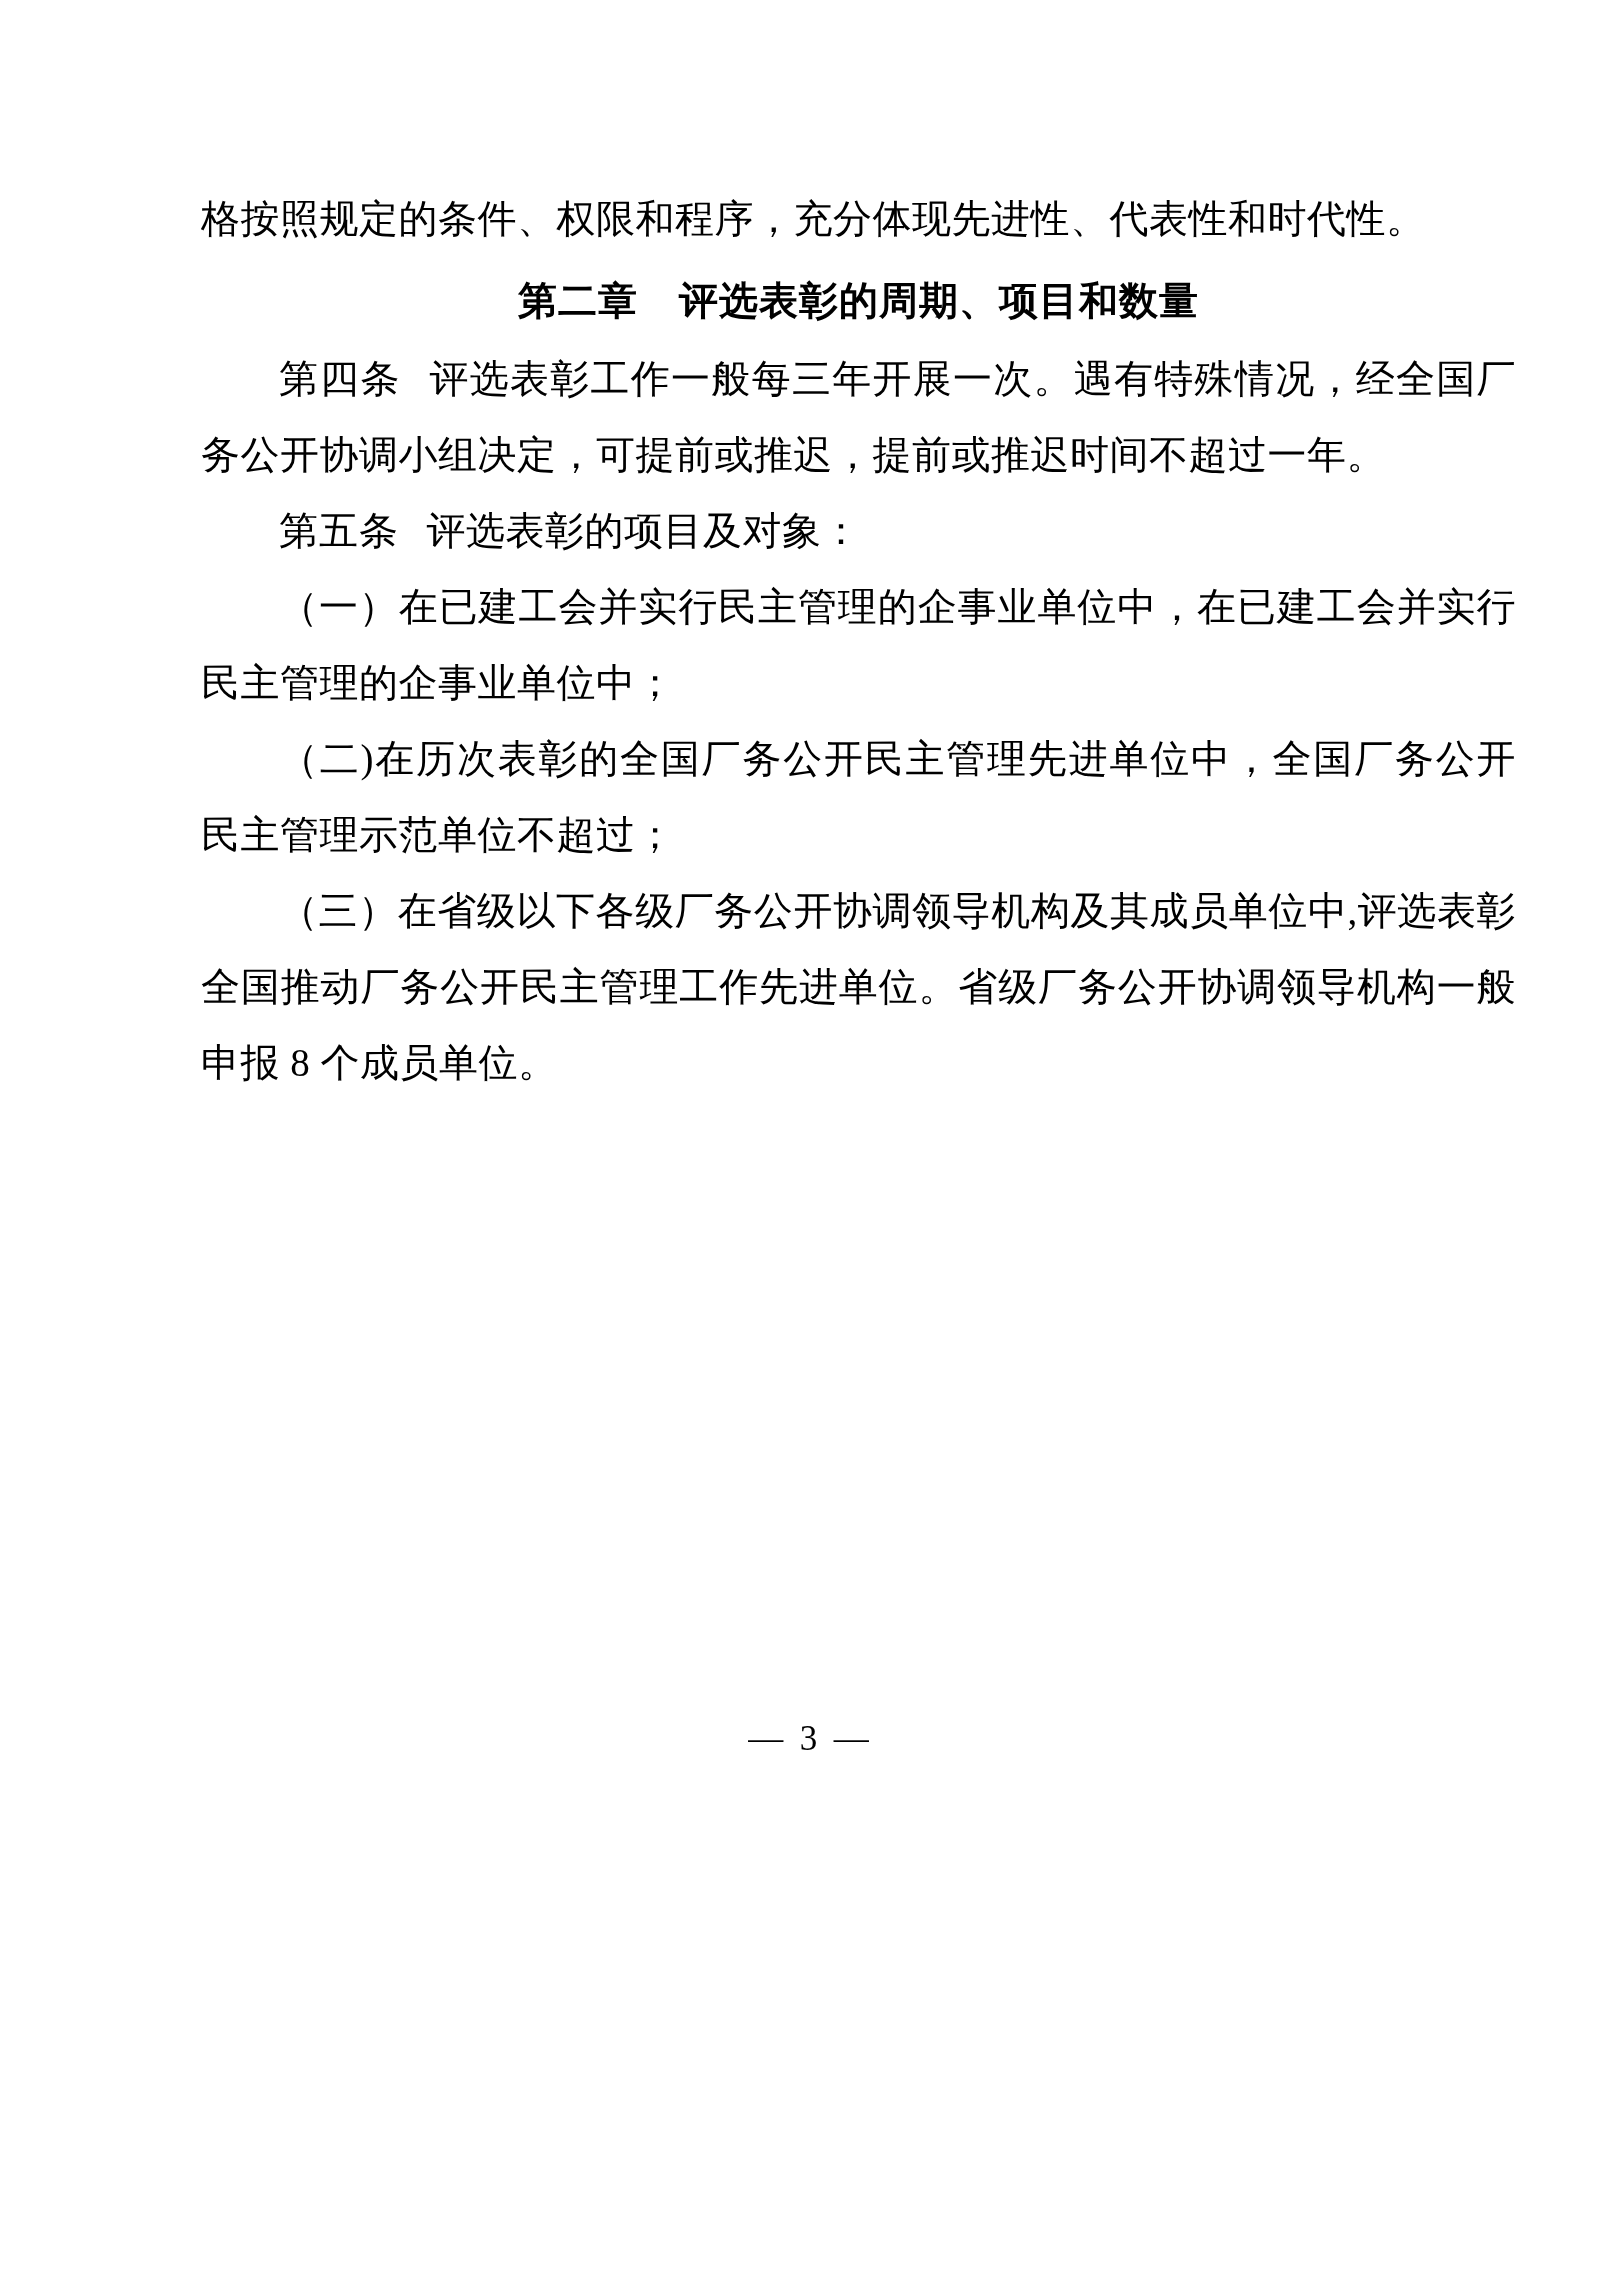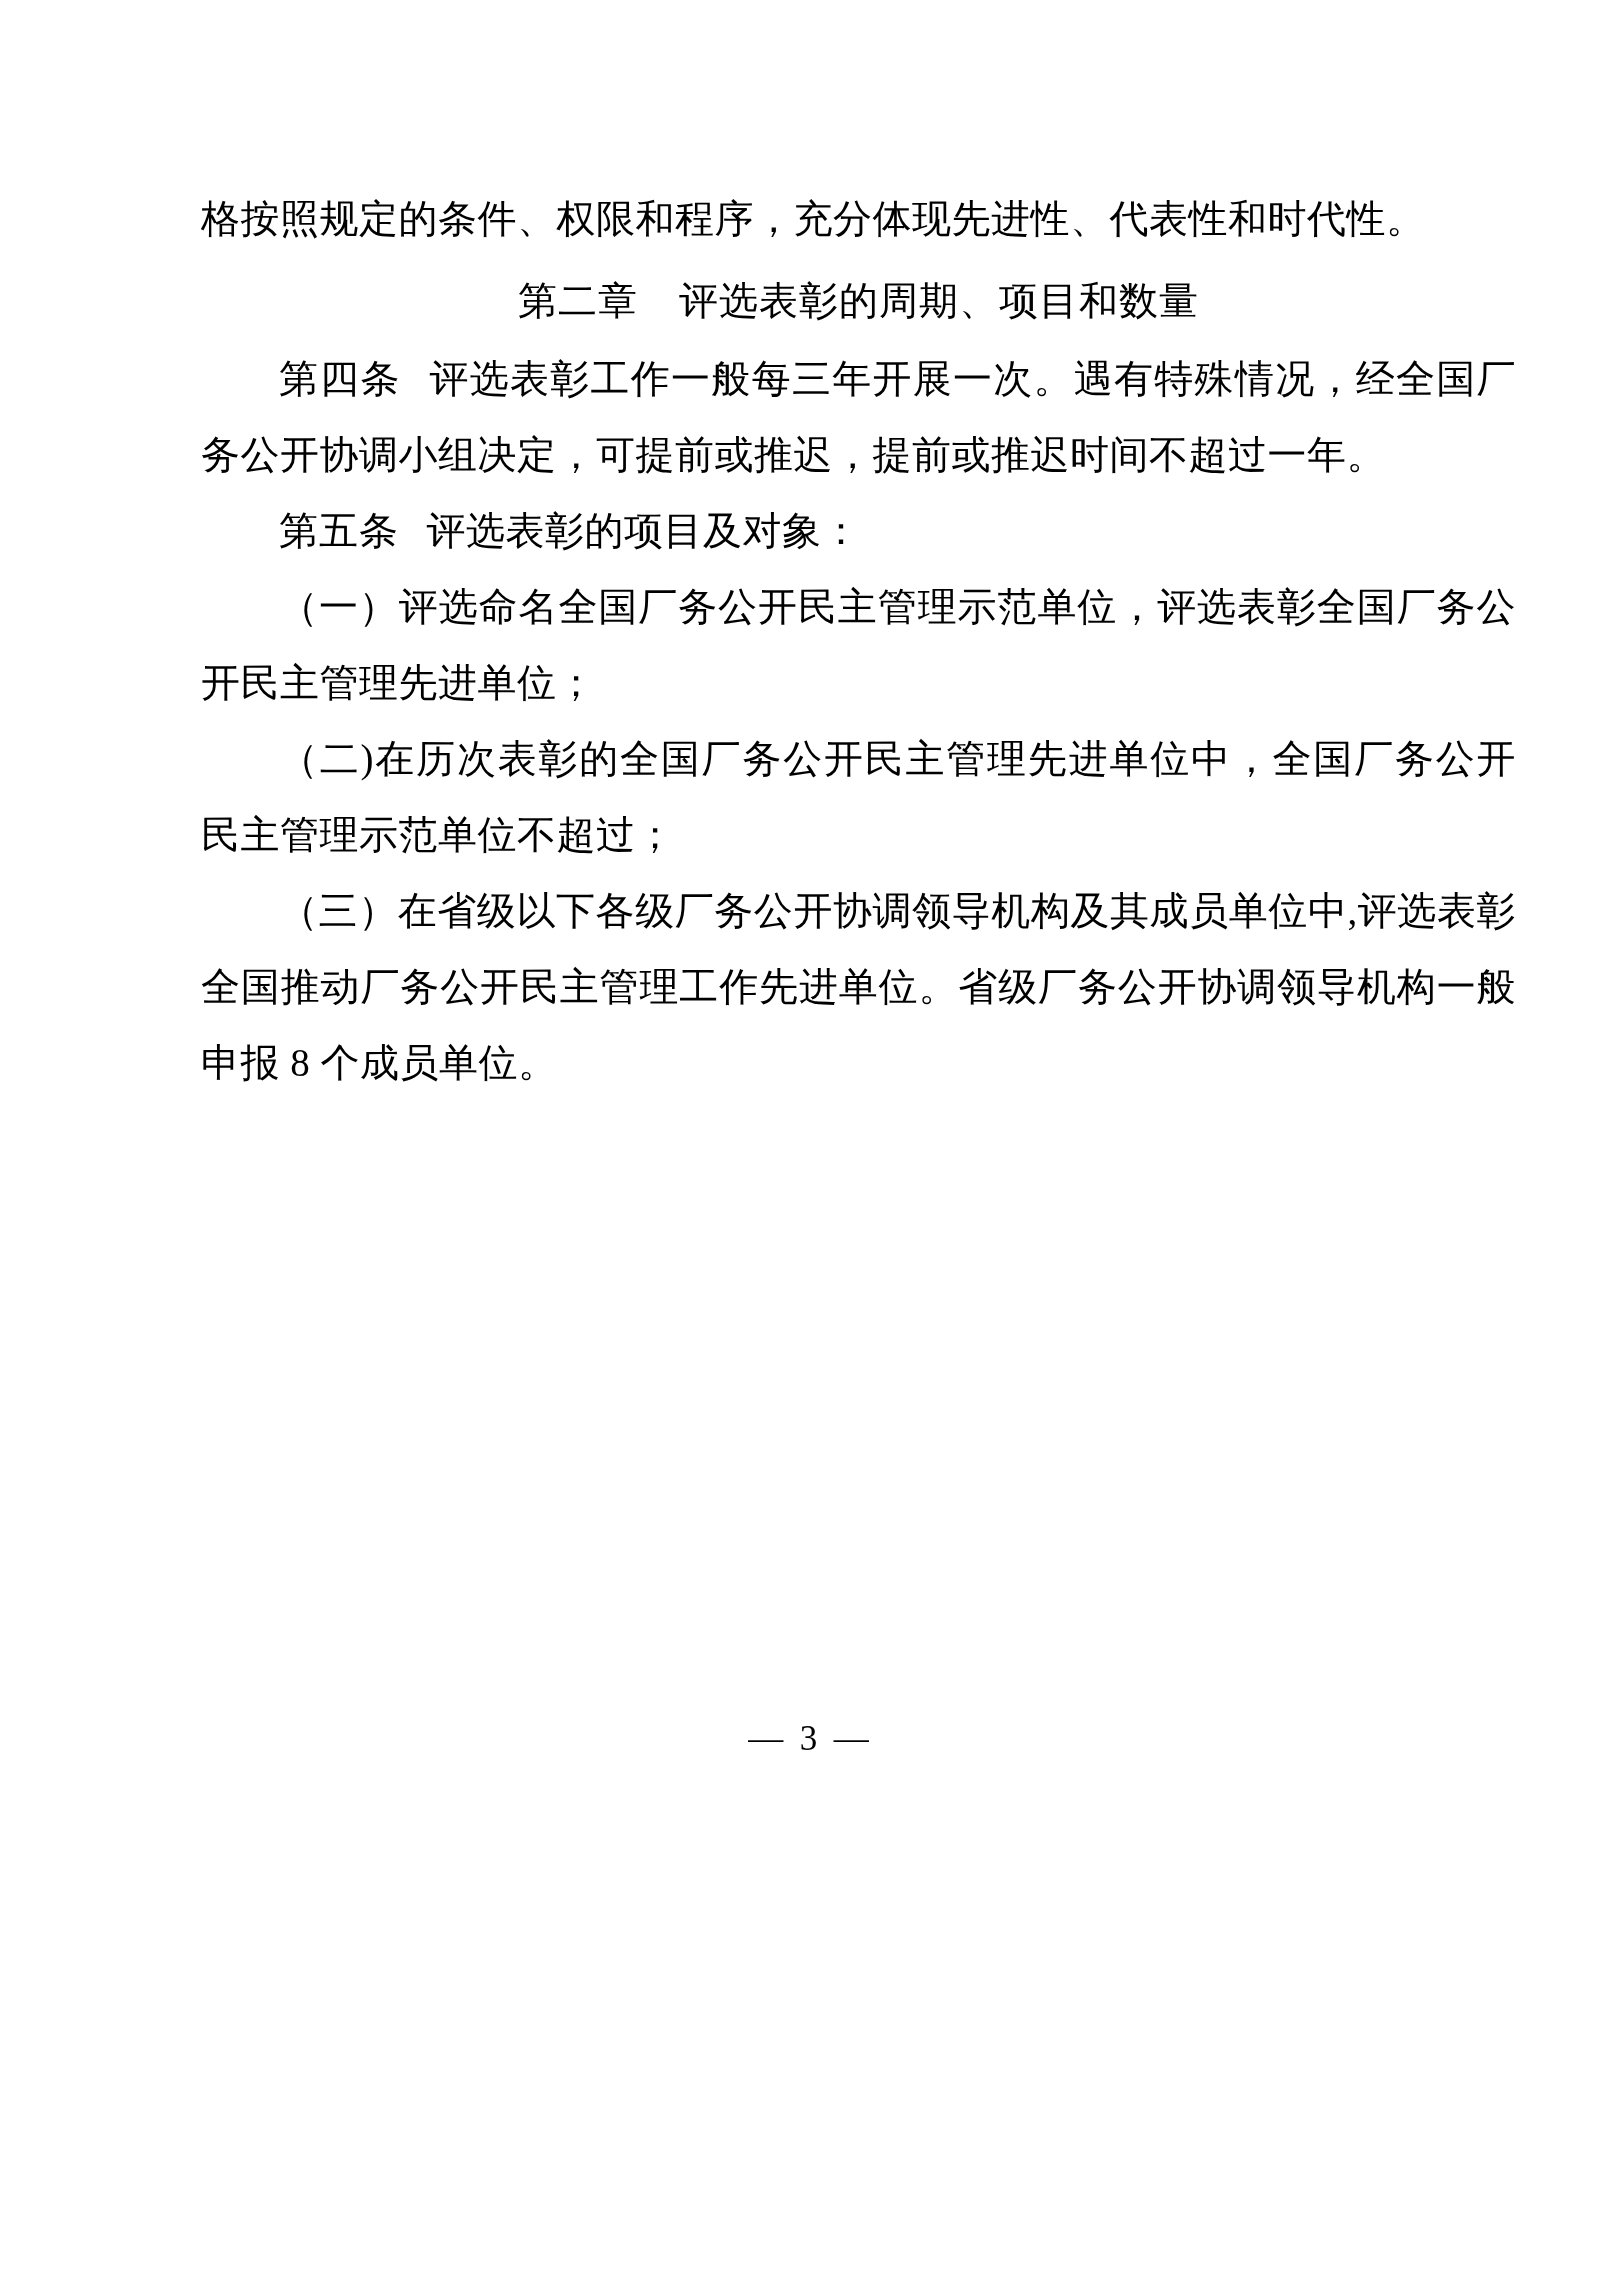--- a/index.html
+++ b/index.html
@@ -33,21 +33,21 @@
     margin: 0;
     text-indent: 0;
   }
   .para-indent {
     margin: 0;
     text-indent: 78px;
   }
   .chapter-title {
     margin: 5.9px 0 2px 0;
     text-align: center;
-    font-weight: normal;
+    font-weight: bold;
     letter-spacing: 1px;
   }
   .chapter-title .gap {
     display: inline-block;
     width: 41px;
   }
   .art-label {
     font-weight: normal;
     letter-spacing: 1px;
   }
@@ -78,21 +78,21 @@
     </p>
 
     <p class="para-indent">
       <span class="art-label">第四条</span><span class="art-gap"></span><span>评选表彰工作一般每三年开展一次。遇有特殊情况，经全国厂务公开协调小组决定，可提前或推迟，提前或推迟时间不超过一年。</span>
     </p>
 
     <p class="para-indent">
       <span class="art-label">第五条</span><span class="art-gap"></span><span>评选表彰的项目及对象：</span>
     </p>
 
-    <p class="para-indent">（一）评选命名全国厂务公开民主管理示范单位，评选表彰全国厂务公开民主管理先进单位；</p>
+    <p class="para-indent">（一）在已建工会并实行民主管理的企事业单位中，在已建工会并实行民主管理的企事业单位中；</p>
 
     <p class="para-indent">（二)在历次表彰的全国厂务公开民主管理先进单位中，全国厂务公开民主管理示范单位不超过；</p>
 
     <p class="para-indent">（三）在省级以下各级厂务公开协调领导机构及其成员单位中,评选表彰全国推动厂务公开民主管理工作先进单位。省级厂务公开协调领导机构一般申报 8 个成员单位。</p>
 
 
 
   </div>
 
   <div class="page-number">— 3 —</div>

